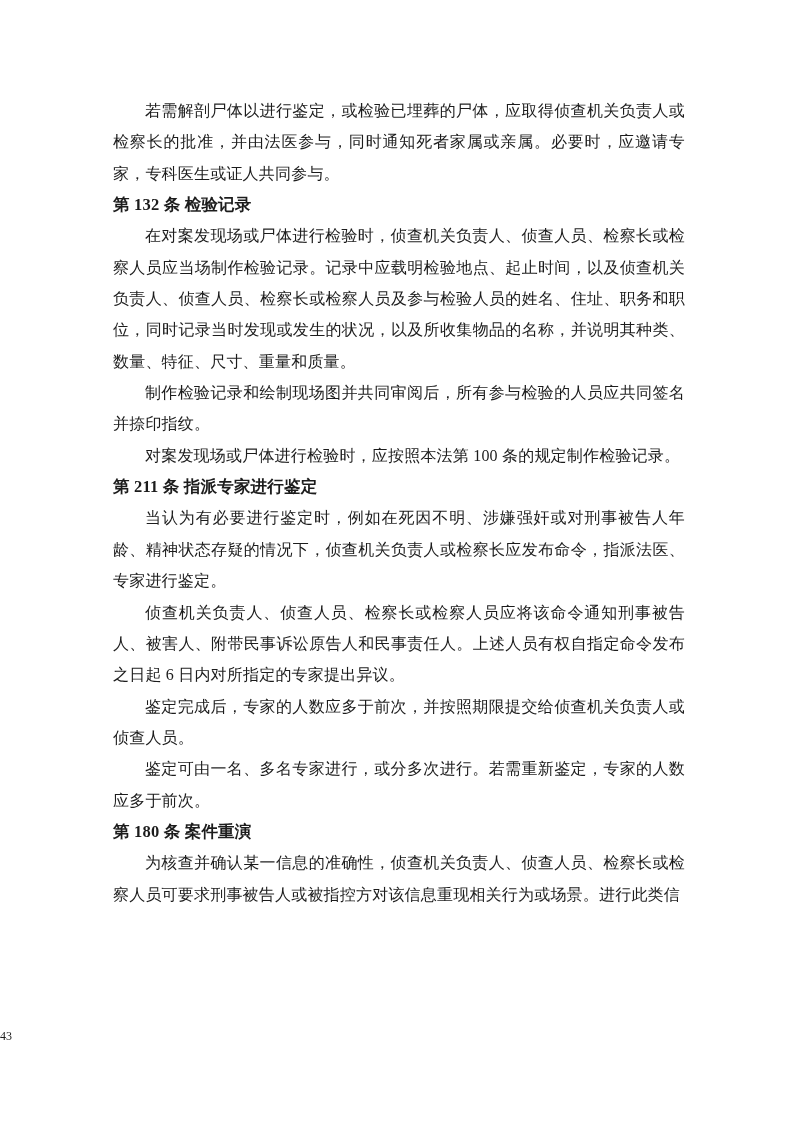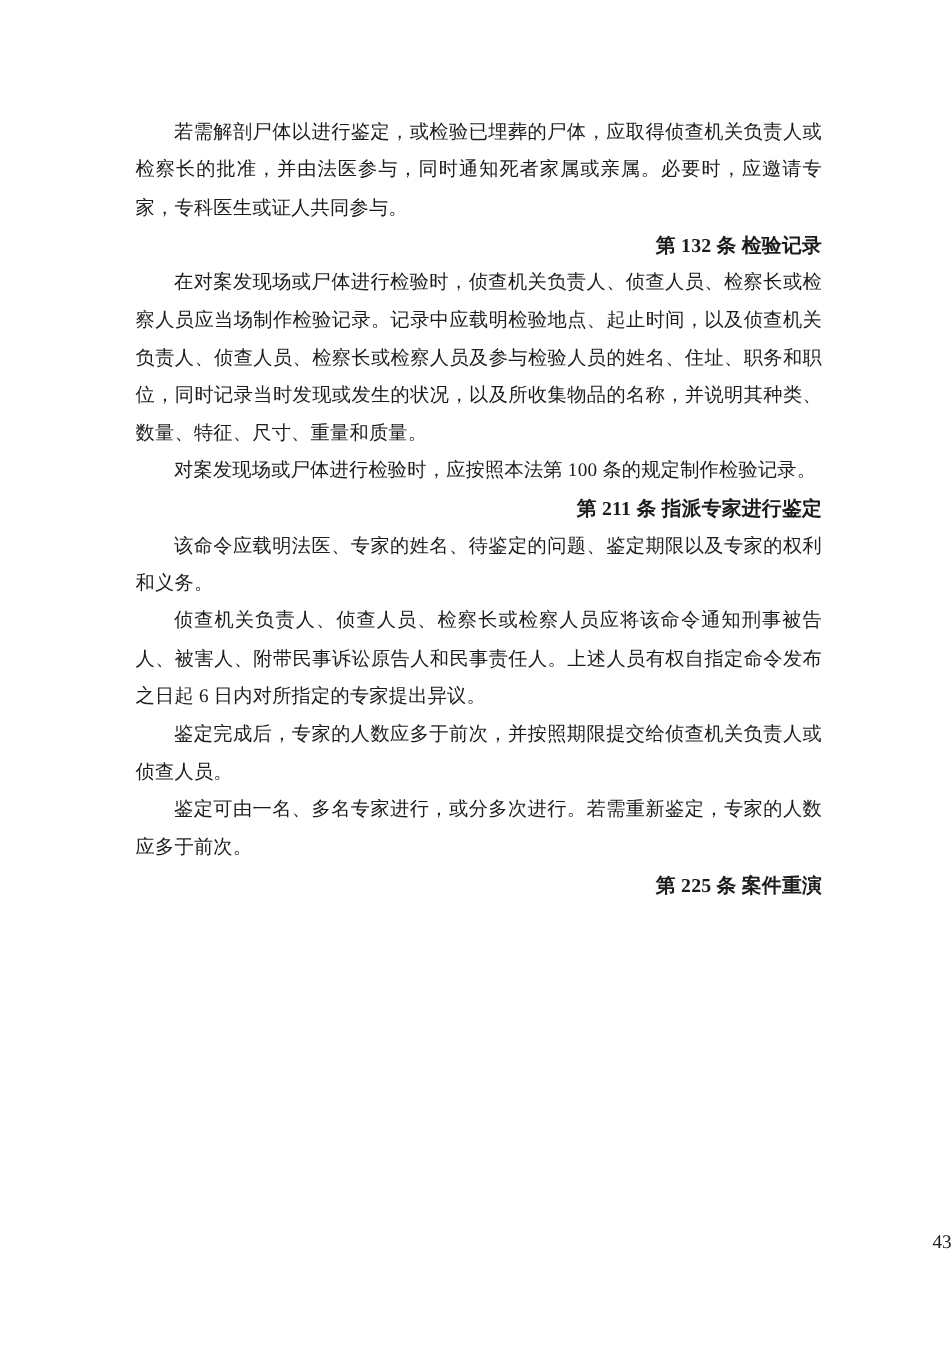--- a/index.html
+++ b/index.html
@@ -31,44 +31,46 @@
     margin: 0;
     padding: 0;
     text-indent: 32px;
   }
   .content h2.article-heading {
     margin: 0;
     padding: 0;
     font-size: 16.5px;
     line-height: 31.35px;
     font-weight: bold;
-    text-align: right;
+    text-align: left;
     text-indent: 0;
   }
   .page-number {
     position: absolute;
     left: 0;
     top: 1027px;
     width: 100%;
-    text-align: right;
-    font-size: 16px;
+    text-align: left;
+    font-size: 12px;
     line-height: 18px;
     color: #1c1c1c;
   }
 </style>
 </head>
 <body>
 
 <div class="page">
   <div class="content">
     <p>若需解剖尸体以进行鉴定，或检验已埋葬的尸体，应取得侦查机关负责人或检察长的批准，并由法医参与，同时通知死者家属或亲属。必要时，应邀请专家，专科医生或证人共同参与。</p>
     <h2 class="article-heading">第 132 条 检验记录</h2>
     <p>在对案发现场或尸体进行检验时，侦查机关负责人、侦查人员、检察长或检察人员应当场制作检验记录。记录中应载明检验地点、起止时间，以及侦查机关负责人、侦查人员、检察长或检察人员及参与检验人员的姓名、住址、职务和职位，同时记录当时发现或发生的状况，以及所收集物品的名称，并说明其种类、数量、特征、尺寸、重量和质量。</p>
+    <p>制作检验记录和绘制现场图并共同审阅后，所有参与检验的人员应共同签名并捺印指纹。</p>
     <p>对案发现场或尸体进行检验时，应按照本法第 100 条的规定制作检验记录。</p>
     <h2 class="article-heading">第 211 条 指派专家进行鉴定</h2>
-    <p>该命令应载明法医、专家的姓名、待鉴定的问题、鉴定期限以及专家的权利和义务。</p>
+    <p>当认为有必要进行鉴定时，例如在死因不明、涉嫌强奸或对刑事被告人年龄、精神状态存疑的情况下，侦查机关负责人或检察长应发布命令，指派法医、专家进行鉴定。</p>
     <p>侦查机关负责人、侦查人员、检察长或检察人员应将该命令通知刑事被告人、被害人、附带民事诉讼原告人和民事责任人。上述人员有权自指定命令发布之日起 6 日内对所指定的专家提出异议。</p>
     <p>鉴定完成后，专家的人数应多于前次，并按照期限提交给侦查机关负责人或侦查人员。</p>
     <p>鉴定可由一名、多名专家进行，或分多次进行。若需重新鉴定，专家的人数应多于前次。</p>
-    <h2 class="article-heading">第 225 条 案件重演</h2>
+    <h2 class="article-heading">第 180 条 案件重演</h2>
+    <p>为核查并确认某一信息的准确性，侦查机关负责人、侦查人员、检察长或检察人员可要求刑事被告人或被指控方对该信息重现相关行为或场景。进行此类信</p>
   </div>
   <div class="page-number">43</div>
 </div>
 
 </body></html>

